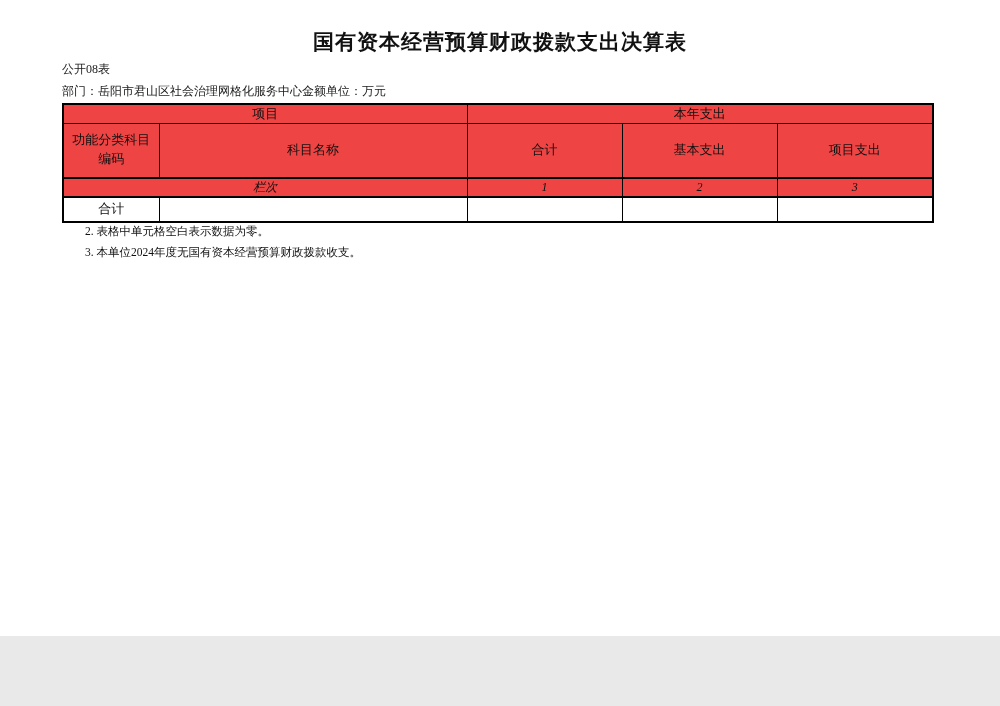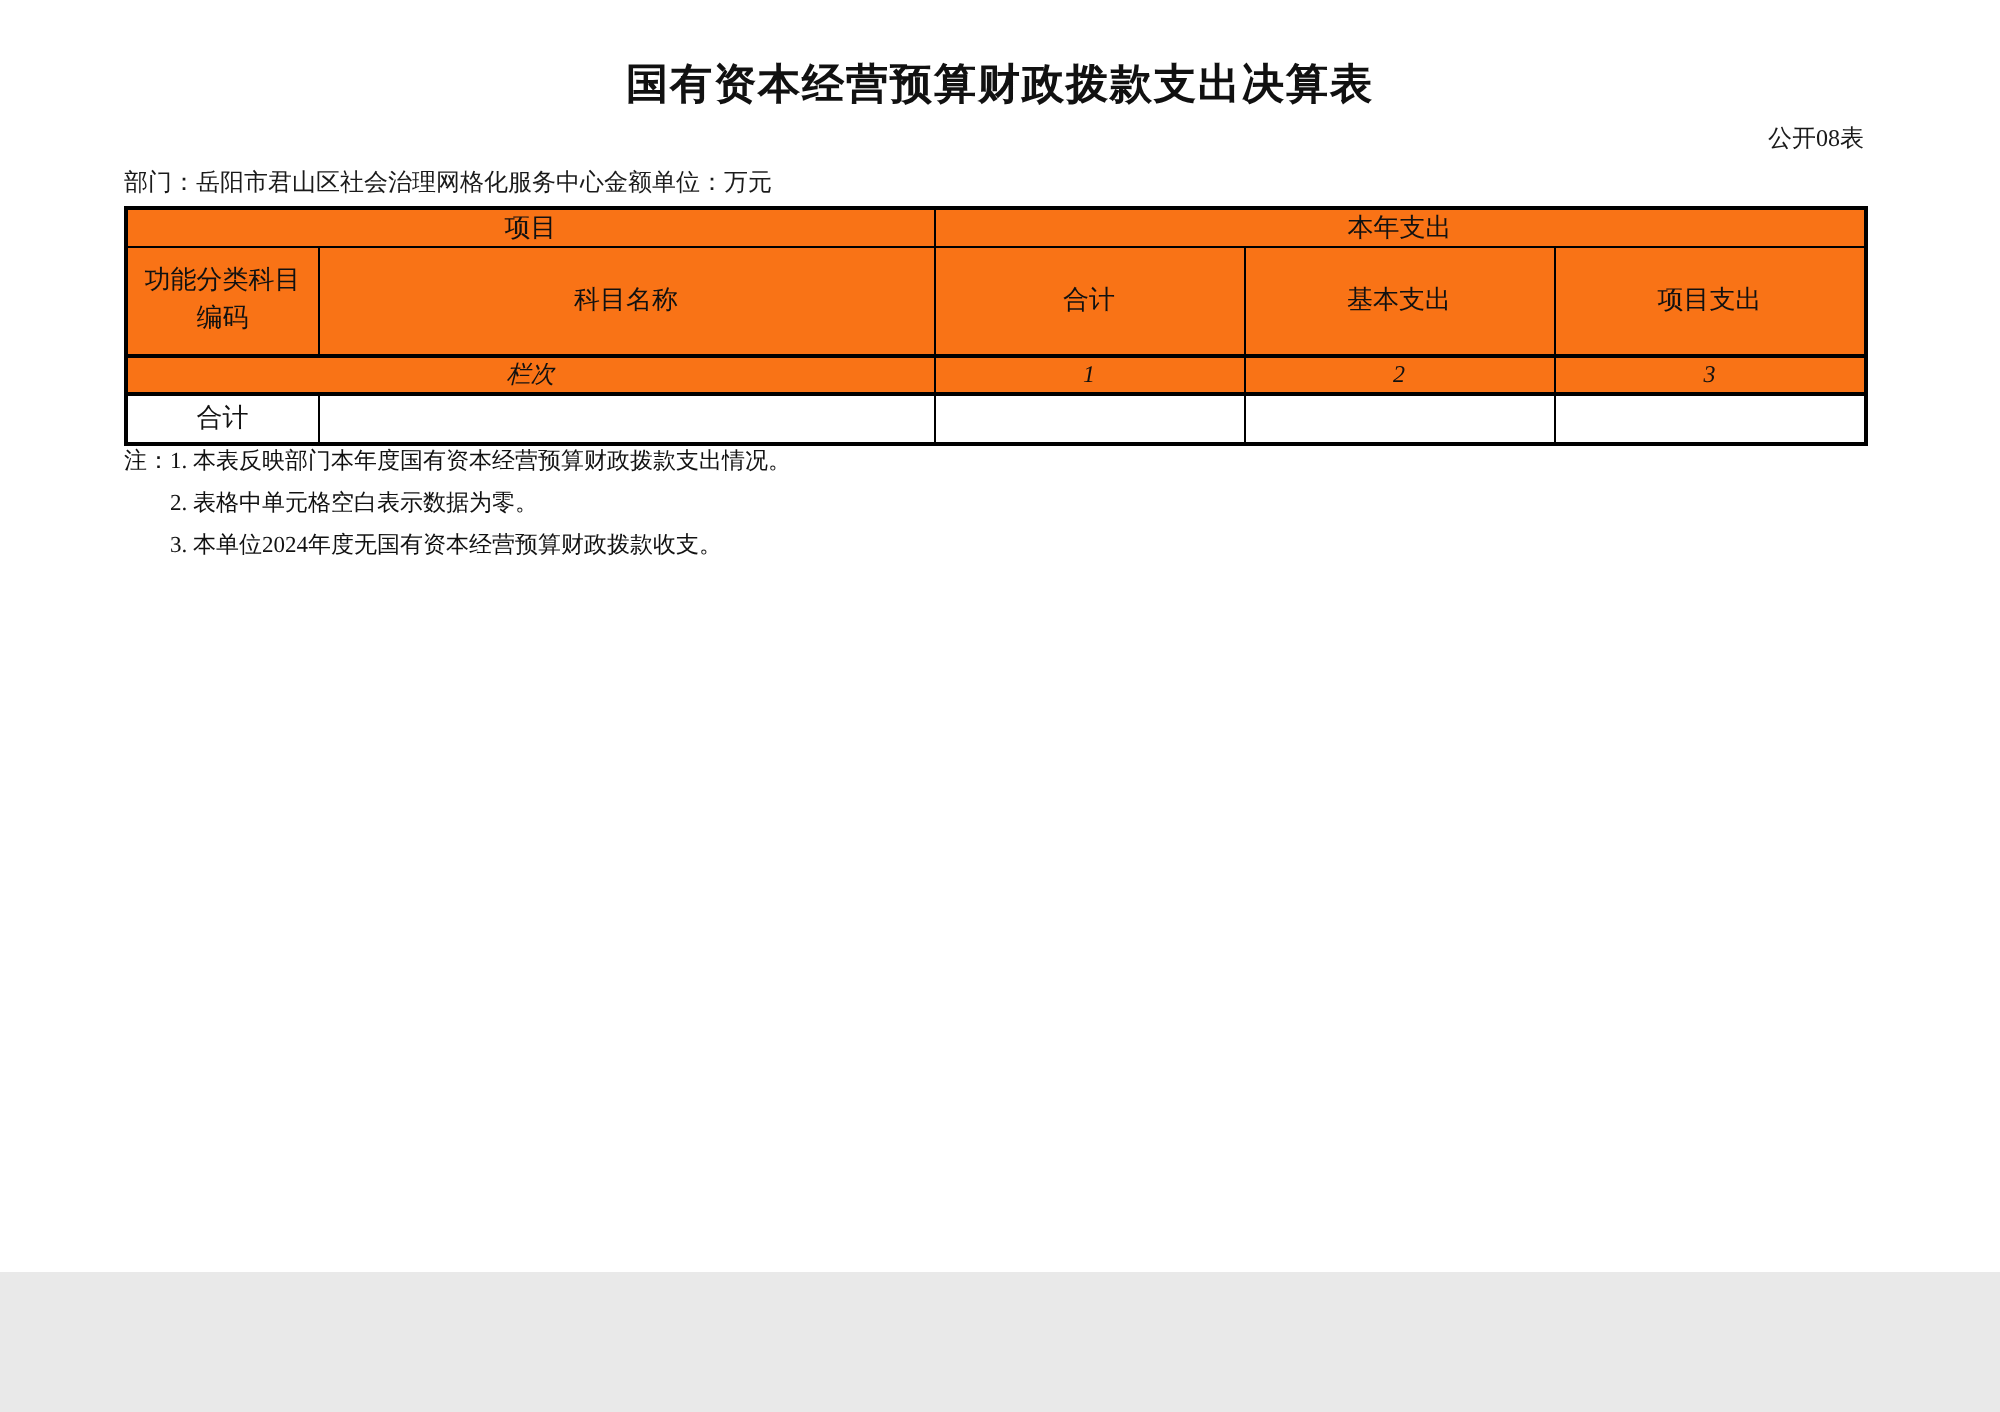--- a/index.html
+++ b/index.html
@@ -26,21 +26,21 @@
     font-weight: bold;
     letter-spacing: 1px;
     color: #111;
   }
 
   .form-code {
     position: absolute;
     top: 61px;
     left: 62px;
     width: 870px;
-    text-align: right;
+    text-align: left;
     font-size: 12px;
   }
 
   .meta-line {
     position: absolute;
     top: 83px;
     left: 62px;
     width: 870px;
     display: flex;
     justify-content: flex-start;
@@ -62,21 +62,21 @@
     border: 1px solid #000;
     text-align: center;
     vertical-align: middle;
     padding: 0;
     overflow: hidden;
   }
   tr.group-row td { height: 18px; }
   tr.cols-row td { height: 54px; }
   tr.index-row td { height: 17px; font-size: 12px; font-style: italic; }
   tr.data-row td { height: 25px; background: #ffffff; }
-  tr.header-bg td { background: #f97316; }
+  tr.header-bg td { background: #ef4444; }
   tr.cols-row td, tr.index-row td { border-bottom-width: 2px; }
   td.cell-left { text-align: left; padding-left: 4px; }
   .two-line { line-height: 1.45; }
 
   .notes {
     position: absolute;
     top: 221px;
     left: 62px;
     width: 870px;
     font-size: 11.5px;
@@ -134,18 +134,17 @@
         <td class="cell-left">合计</td>
         <td></td>
         <td></td>
         <td></td>
         <td></td>
       </tr>
     </tbody>
   </table>
 
   <div class="notes">
-    <div class="note-line">注：1. 本表反映部门本年度国有资本经营预算财政拨款支出情况。</div>
     <div class="note-line indented">2. 表格中单元格空白表示数据为零。</div>
     <div class="note-line indented">3. 本单位2024年度无国有资本经营预算财政拨款收支。</div>
   </div>
 
 </div>
 
 </body></html>

